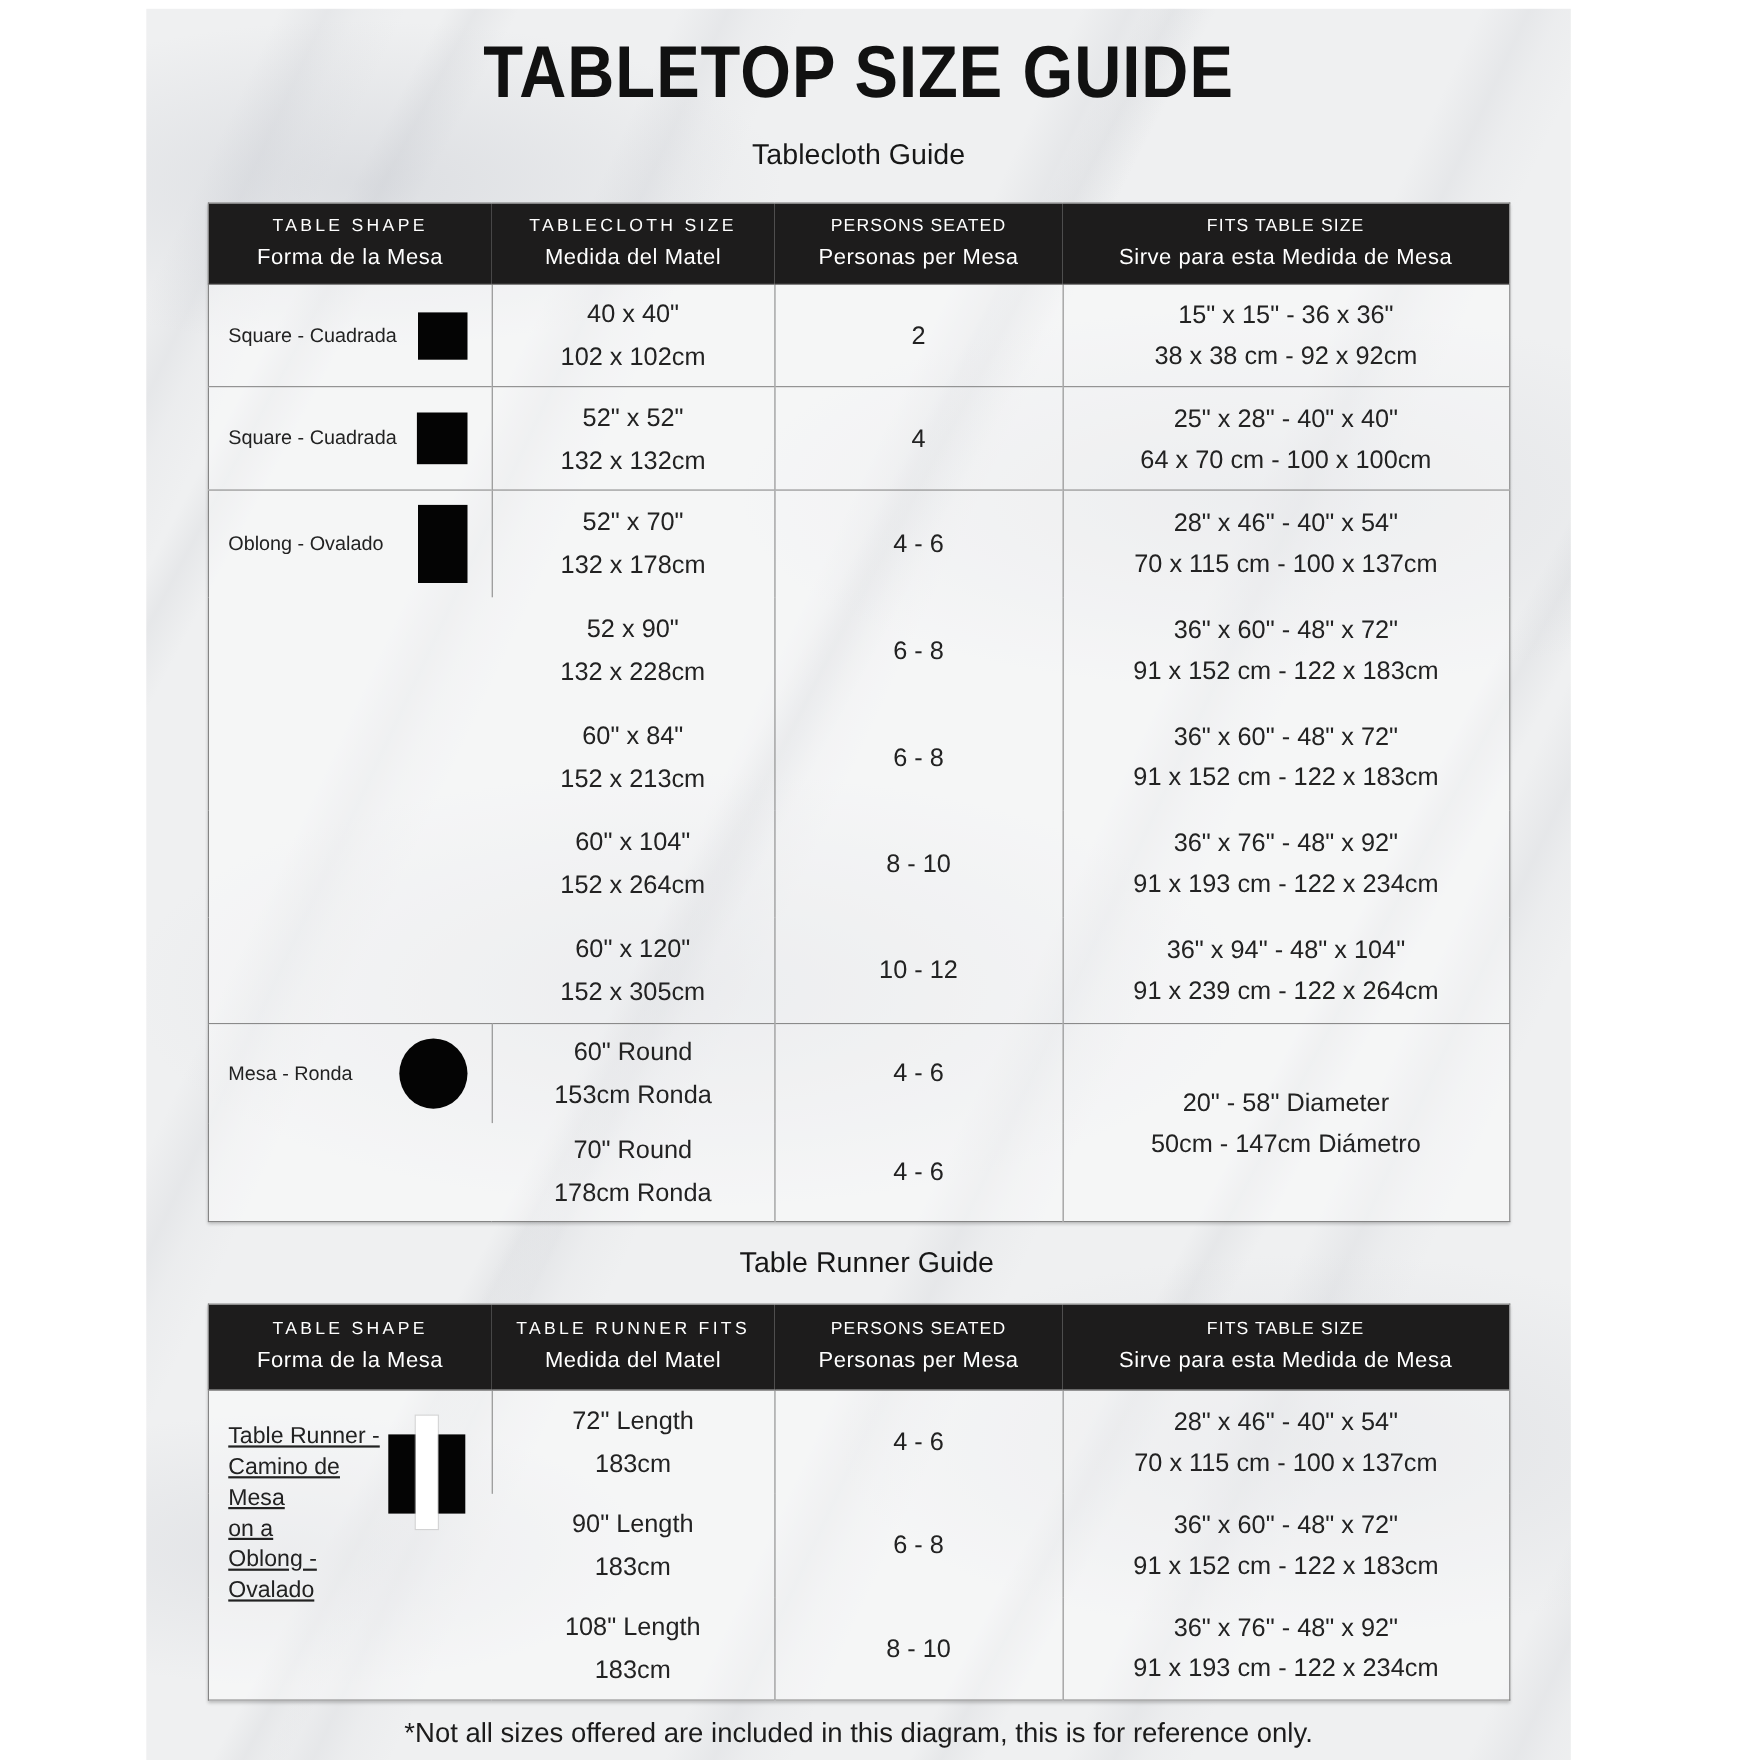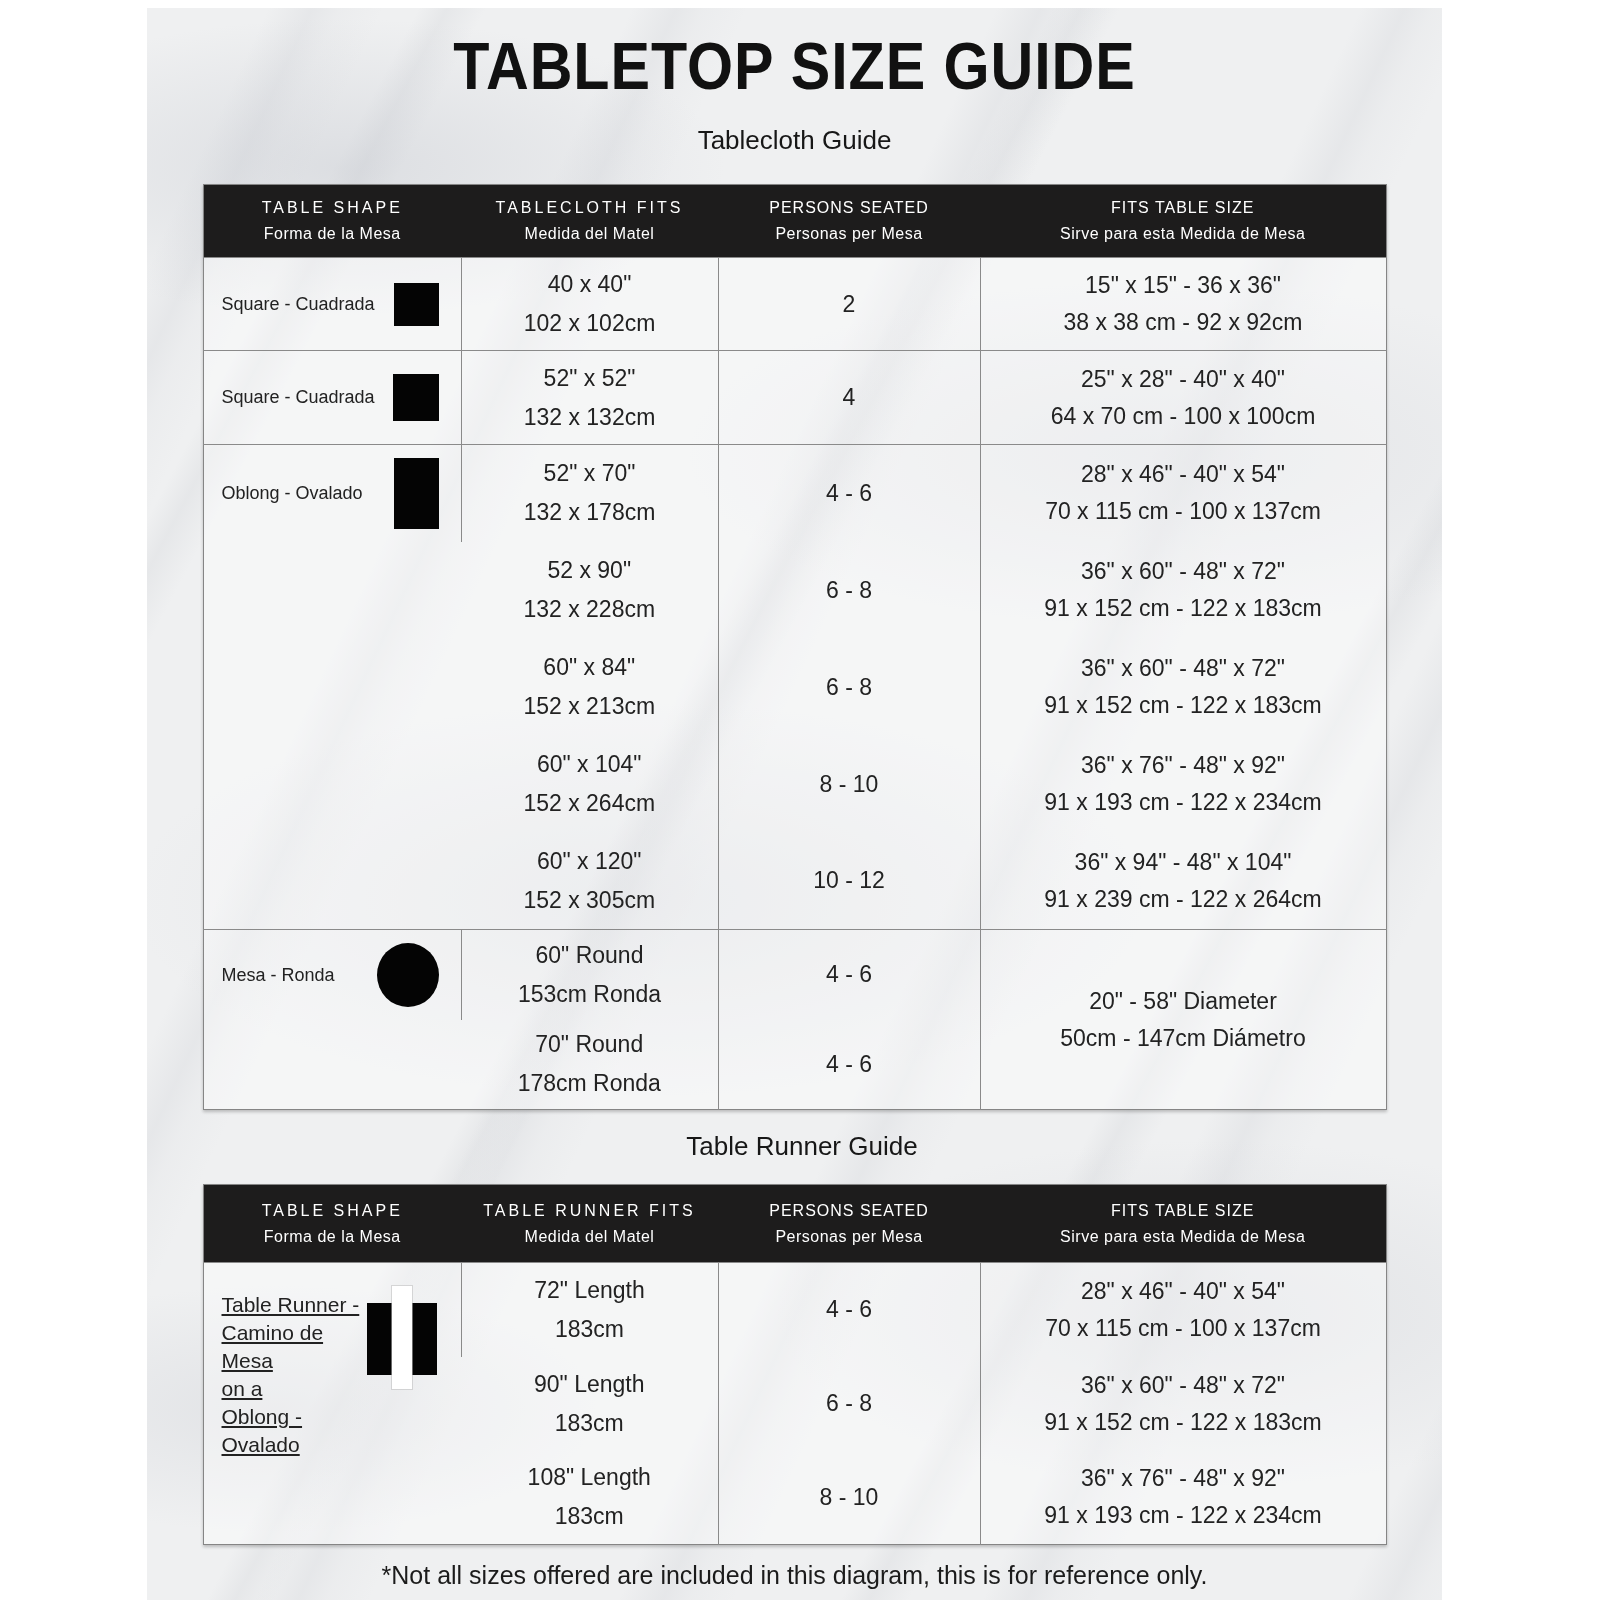--- a/index.html
+++ b/index.html
@@ -1,21 +1,21 @@
 <!DOCTYPE html>
 <html><head>
 <meta charset="utf-8">
 <style>
   html,body{margin:0;padding:0;}
   body{
     width:1600px;height:1600px;background:#ffffff;position:relative;overflow:hidden;
     font-family:"Liberation Sans","DejaVu Sans",sans-serif;color:#1e1e1e;
   }
   .page{
-    position:absolute;left:147px;top:8px;width:1295px;height:1592px;
+    position:absolute;left:133px;top:8px;width:1295px;height:1592px;
     background-color:#eff0f1;
     background-image:
       radial-gradient(ellipse 620px 240px at 15% 10%, rgba(183,187,196,.34), transparent 62%),
       radial-gradient(ellipse 760px 280px at 78% 28%, rgba(189,192,200,.26), transparent 62%),
       radial-gradient(ellipse 820px 320px at 38% 56%, rgba(181,185,194,.24), transparent 62%),
       radial-gradient(ellipse 700px 280px at 82% 82%, rgba(187,190,198,.28), transparent 62%),
       radial-gradient(ellipse 520px 200px at 10% 88%, rgba(186,189,197,.26), transparent 62%),
       repeating-linear-gradient(115deg,
         transparent 0, transparent 110px,
         rgba(168,172,182,.13) 150px, rgba(168,172,182,.05) 175px,
@@ -41,21 +41,21 @@
     background:rgba(255,255,255,.38);
   }
   thead th{
     background:#1d1c1c;color:#fff;font-weight:normal;vertical-align:middle;
     padding:12px 6px;border:0;
   }
   .hdr-tablecloth thead tr{height:73px;}
   .hdr-runner thead tr{height:78px;}
   .th-en{display:block;font-size:16px;letter-spacing:1px;margin-bottom:8px;}
   th.sp .th-en{letter-spacing:3px;}
-  .th-es{display:block;font-size:16px;letter-spacing:.5px;}
+  .th-es{display:block;font-size:20px;letter-spacing:.5px;}
 
   tbody td{
     border-left:1px solid #8a8a8a;vertical-align:middle;text-align:center;
     padding:0;font-size:23px;color:#222;
   }
   tbody td:first-child{border-left:0;}
   tr.group-start td{border-top:1px solid #8a8a8a;}
 
   tr.row-sq1{height:93px;}
   tr.row-sq2{height:94px;}
@@ -112,21 +112,21 @@
         <col style="width:262px">
         <col style="width:406px">
       </colgroup>
     <thead>
       <tr>
         <th class="sp">
           <span class="th-en">TABLE SHAPE</span>
           <span class="th-es">Forma de la Mesa</span>
         </th>
         <th class="sp">
-          <span class="th-en">TABLECLOTH FITS</span>
+          <span class="th-en">TABLECLOTH SIZE</span>
           <span class="th-es">Medida del Matel</span>
         </th>
         <th>
           <span class="th-en">PERSONS SEATED</span>
           <span class="th-es">Personas per Mesa</span>
         </th>
         <th>
           <span class="th-en">FITS TABLE SIZE</span>
           <span class="th-es">Sirve para esta Medida de Mesa</span>
         </th>

